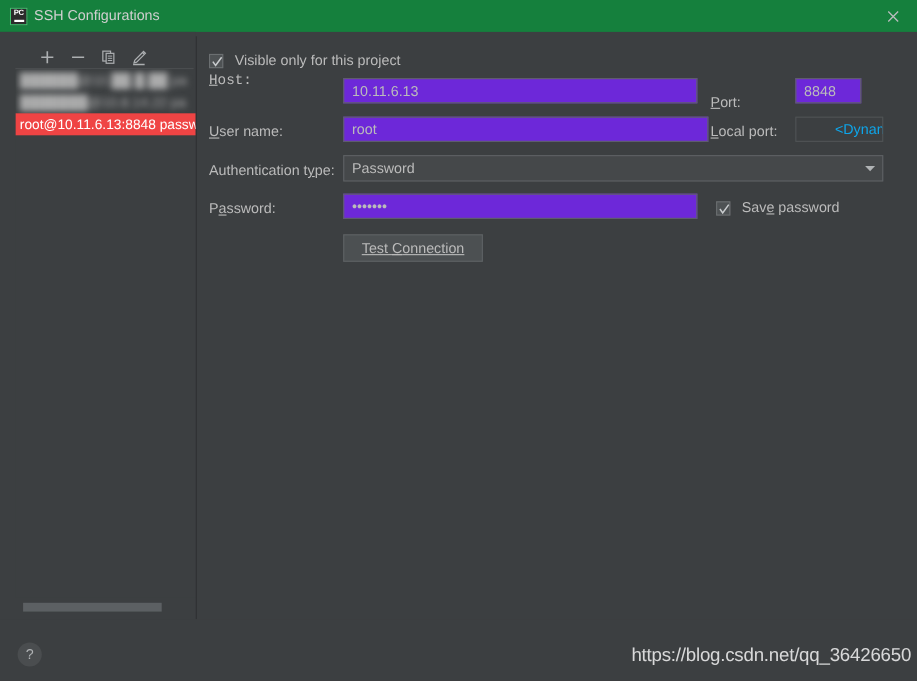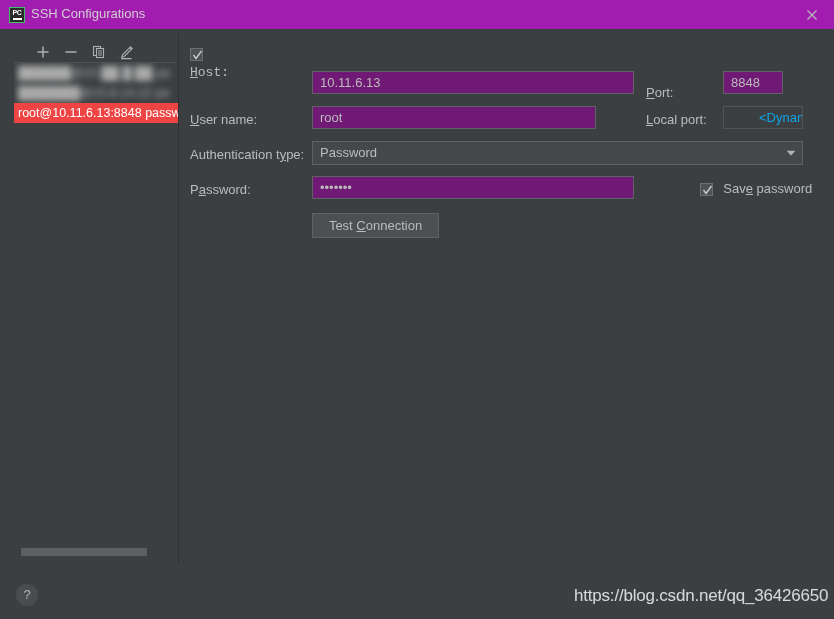--- a/index.html
+++ b/index.html
@@ -16,21 +16,21 @@
     color: #bbbbbb;
     position: relative;
     -webkit-font-smoothing: antialiased;
   }
 
   
   .titlebar {
     position: absolute;
     left: 0; top: 0;
     width: 834px; height: 29px;
-    background: #a21caf;
+    background: #15803d;
   }
   .pc-icon {
     position: absolute;
     left: 9px; top: 7px;
     width: 16px; height: 16px;
     background: #2b2b2b;
     border: 1px solid #3ec46d;
     box-sizing: border-box;
     font-size: 7px;
     font-weight: bold;
@@ -142,21 +142,21 @@
   }
   .lbl {
     position: absolute;
     font-size: 13px;
     color: #bbbbbb;
     white-space: nowrap;
   }
   .mn { text-decoration: underline; }
   .field {
     position: absolute;
-    background: #701a75;
+    background: #6d28d9;
     border: 1px solid #5e6264;
     box-sizing: border-box;
     height: 23px;
     line-height: 21px;
     padding-left: 7px;
     font-size: 13px;
     color: #bbbbbb;
     white-space: nowrap;
     overflow: hidden;
     cursor: text;
@@ -213,20 +213,21 @@
     position: absolute;
     background: #4c5052;
     border: 1px solid #5e6264;
     box-sizing: border-box;
     font-family: "Liberation Sans", sans-serif;
     font-size: 13px;
     color: #bbbbbb;
     text-align: center;
     cursor: pointer;
     white-space: nowrap;
+    text-decoration: underline;
   }
 
   
   .bottom {
     position: absolute;
     left: 0; top: 563px;
     width: 834px; height: 56px;
     background: #3c3f41;
   }
   .help-btn {
@@ -310,48 +311,49 @@
 <div class="divider-v"></div>
 
 <div class="form">
 
   <div class="cbox-row" style="left:12px; top:18px;">
     <span class="cbox">
       <svg width="11" height="13" viewBox="0 0 11 13">
           <path d="M1.5 6 L4 9.5 L9.5 2" stroke="#c8cbcd" stroke-width="1.4" fill="none"></path>
         </svg>
     </span>
+    <span class="cbox-label">Visible only for this project</span>
   </div>
 
   <div class="lbl" style="left:12px; top:36px;font-family:Liberation Mono, monospace;"><span class="mn">H</span><span>ost:</span></div>
   <div class="field" style="left:134px; top:42px; width:322px;">10.11.6.13</div>
 
   <div class="lbl" style="left:468px; top:56px;text-align:center;"><span class="mn">P</span><span>ort:</span></div>
   <div class="field" style="left:545px; top:42px; width:60px;">8848</div>
 
   <div class="lbl" style="left:12px; top:83px;"><span class="mn">U</span><span>ser name:</span></div>
-  <div class="field" style="left:134px; top:77px; width:284px;">root</div>
+  <div class="field" style="left:134px; top:77px; width:332px;">root</div>
 
   <div class="lbl" style="left:468px; top:83px;"><span class="mn">L</span><span>ocal port:</span></div>
   <div class="field disabled" style="left:545px; top:77px; width:80px;">&lt;Dynamic&gt;</div>
 
   <div class="lbl" style="left:12px; top:118px;"><span>Authentication t</span><span class="mn">y</span><span>pe:</span></div>
   <div class="combo" style="left:134px; top:112px; width:491px;">
     <span>Password</span>
     <span class="combo-arrow">
       <svg width="10" height="7" viewBox="0 0 10 7">
           <path d="M0.5 0.8 L5 5.6 L9.5 0.8 Z" fill="#b0b3b5"></path>
         </svg>
     </span>
   </div>
 
   <div class="lbl" style="left:12px; top:153px;"><span>P</span><span class="mn">a</span><span>ssword:</span></div>
   <div class="field" style="left:134px; top:147px; width:322px;">•••••••</div>
 
-  <div class="cbox-row" style="left:499px; top:152px;padding-left:23px;">
+  <div class="cbox-row" style="left:450px; top:152px;padding-left:23px;">
     <span class="cbox">
       <svg width="11" height="13" viewBox="0 0 11 13">
           <path d="M1.5 6 L4 9.5 L9.5 2" stroke="#c8cbcd" stroke-width="1.4" fill="none"></path>
         </svg>
     </span>
     <span class="cbox-label"><span>Sav</span><span class="mn">e</span><span> password</span></span>
   </div>
 
   <div class="btn" style="left:134px; top:184px; width:127px; height:25px; line-height:23px;"><span>Test </span><span class="mn">C</span><span>onnection</span></div>
 

